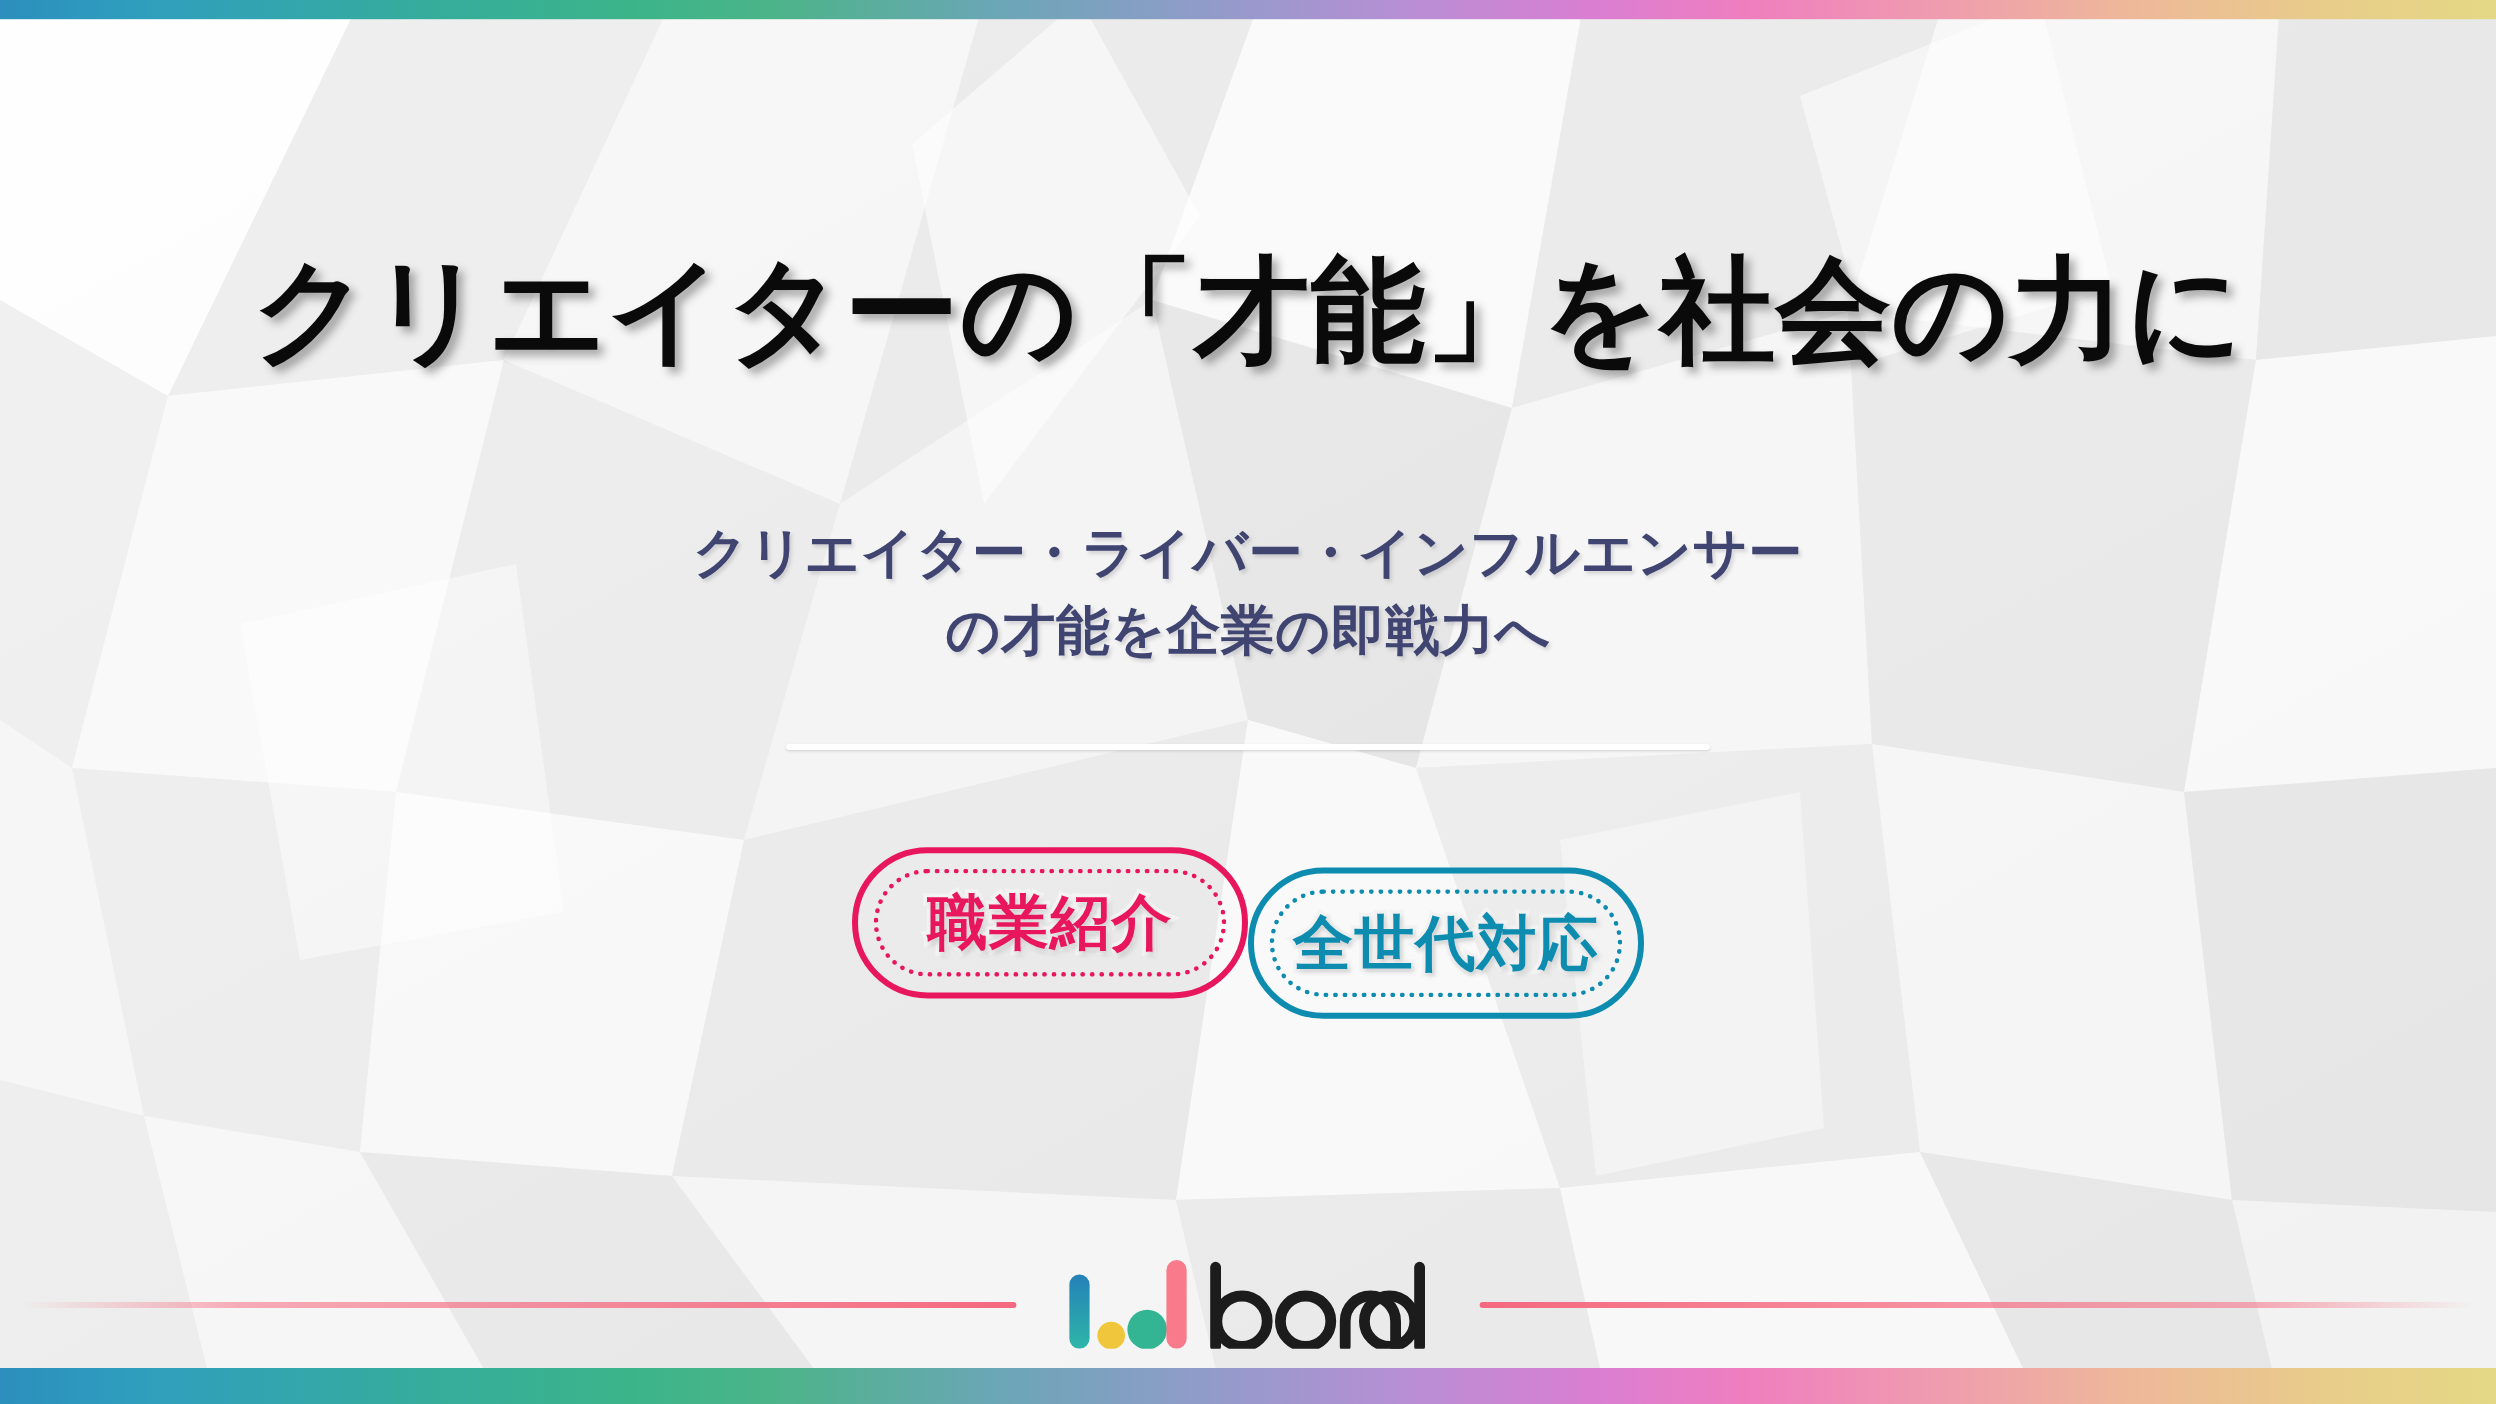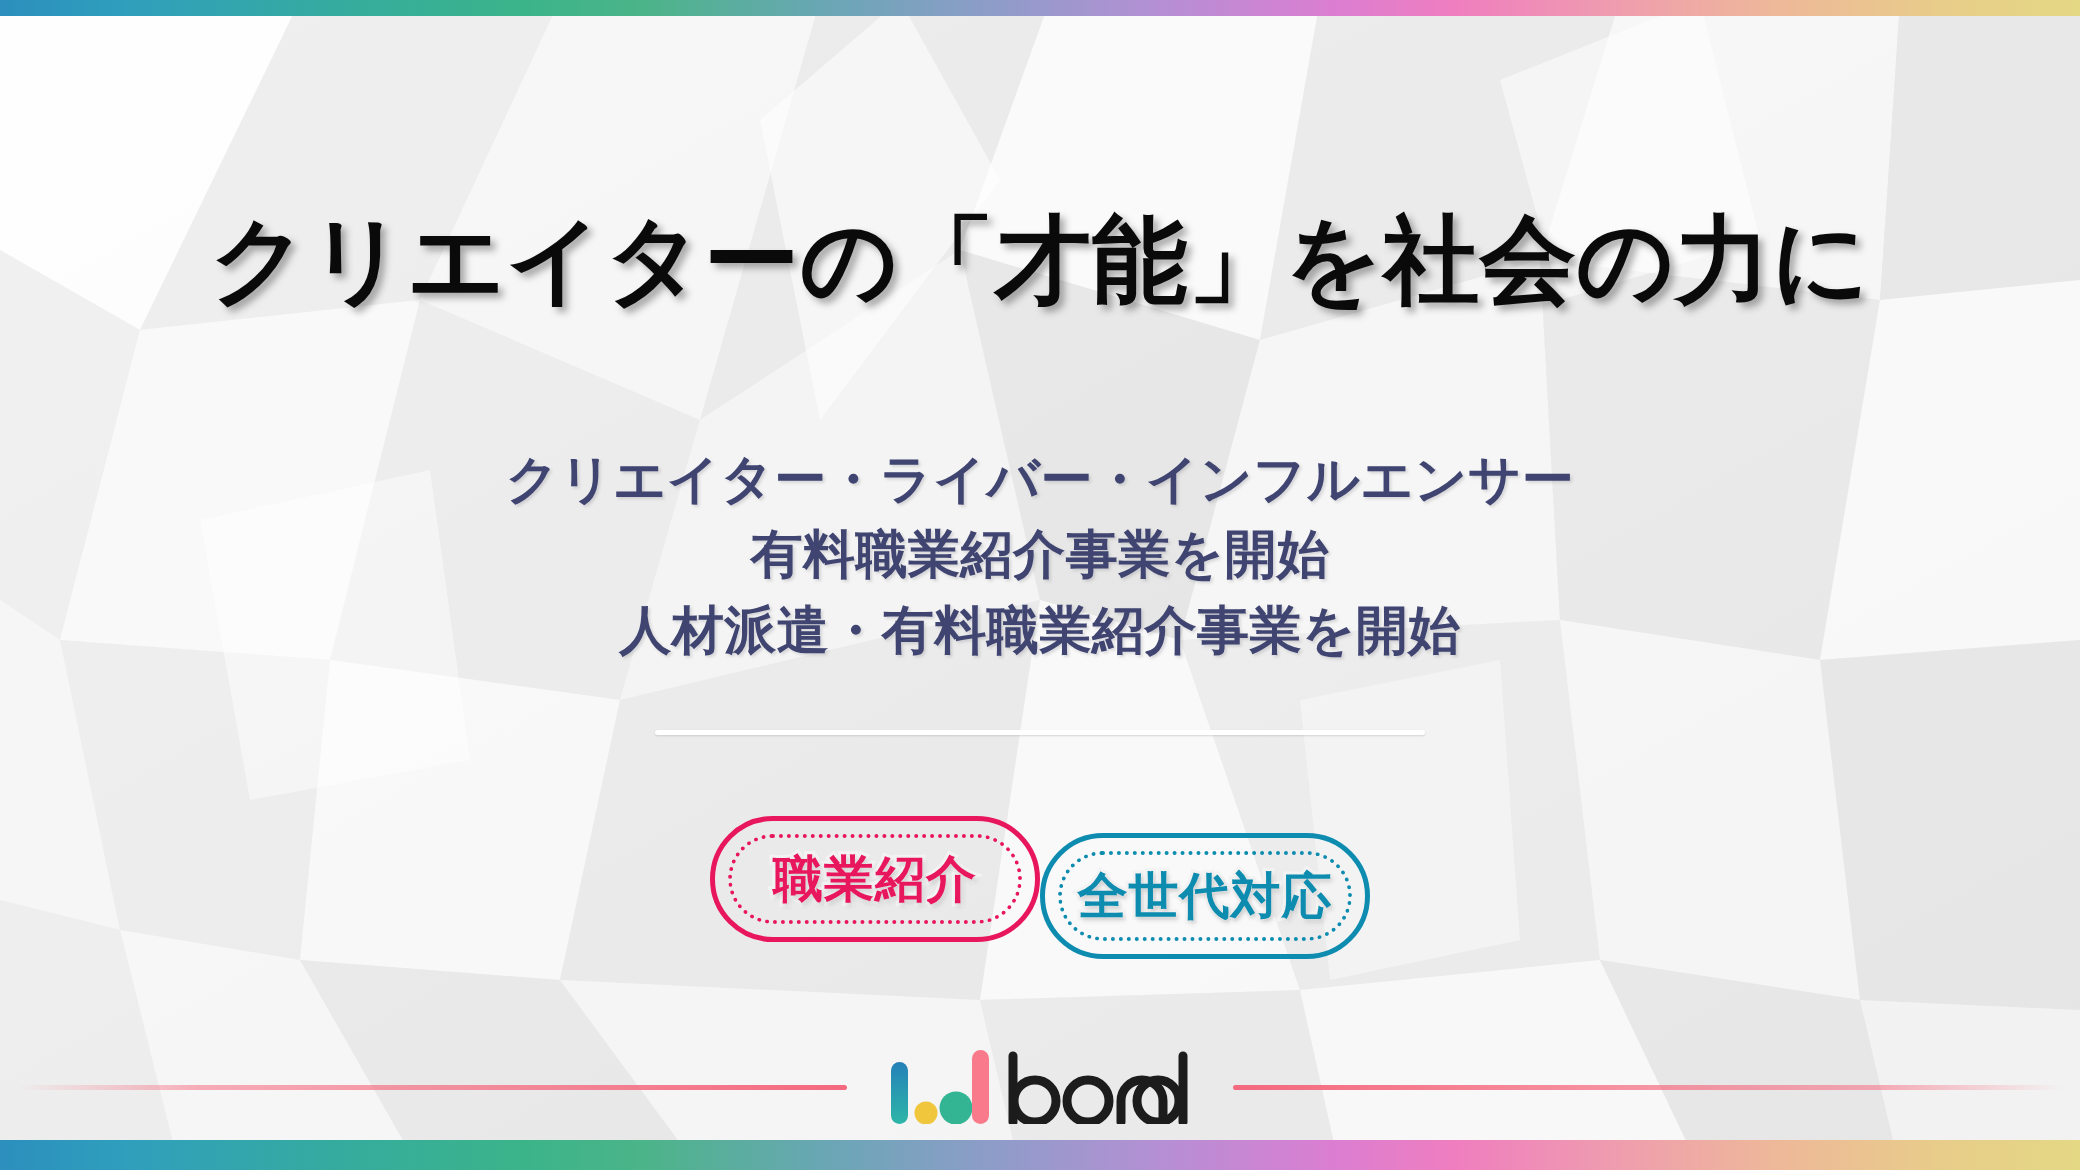--- a/index.html
+++ b/index.html
@@ -71,24 +71,24 @@
     font-weight: 900;
     letter-spacing: 0.005em;
     color: #0a0a0a;
     line-height: 1.08;
     white-space: nowrap;
     text-shadow: 5px 5px 7px rgba(60,60,60,0.42);
   }
 
   
   .sub-block {
-    margin-top: 66px;
+    margin-top: 52px;
     text-align: center;
     color: #3f4470;
-    font-size: 52px;
+    font-size: 45px;
     font-weight: 700;
     line-height: 1.45;
     letter-spacing: 0.01em;
     text-shadow: 2px 2px 3px rgba(120,120,130,0.25);
   }
   .sub-line { display: block; white-space: nowrap; }
 
   
   .divider {
     margin-top: 62px;
@@ -236,22 +236,21 @@
   </svg>
 
   <div class="grad-bar top"></div>
 
   <div class="content">
 
     <h1 class="headline">クリエイターの「才能」を社会の力に</h1>
 
     <div class="sub-block">
       <span class="sub-line">クリエイター・ライバー・インフルエンサー</span>
-      <span class="sub-line">有料職業紹介事業を開始</span>
-      <span class="sub-line">人材派遣・有料職業紹介事業を開始</span>
+      <span class="sub-line">の才能を企業の即戦力へ</span>
     </div>
 
     <div class="divider"></div>
 
     <div class="badges">
 
       <div class="badge" style="color: rgb(232, 23, 93);">
         <span class="badge-label">職業紹介</span>
       </div>
 

